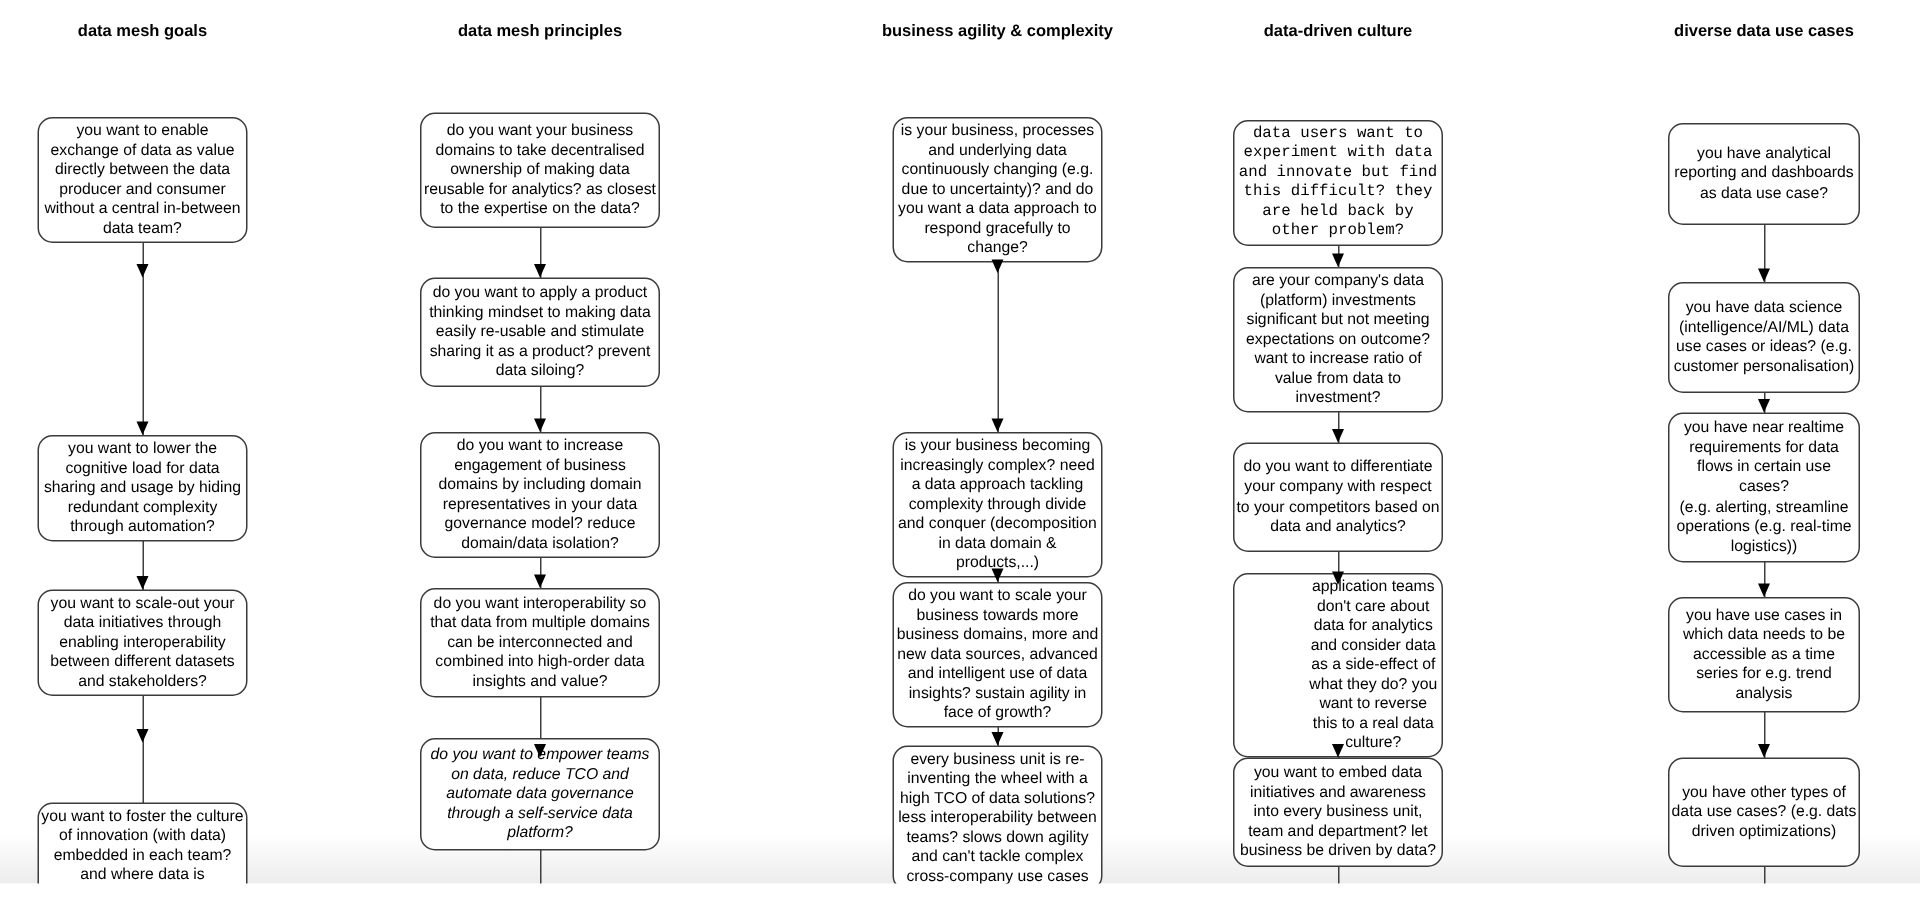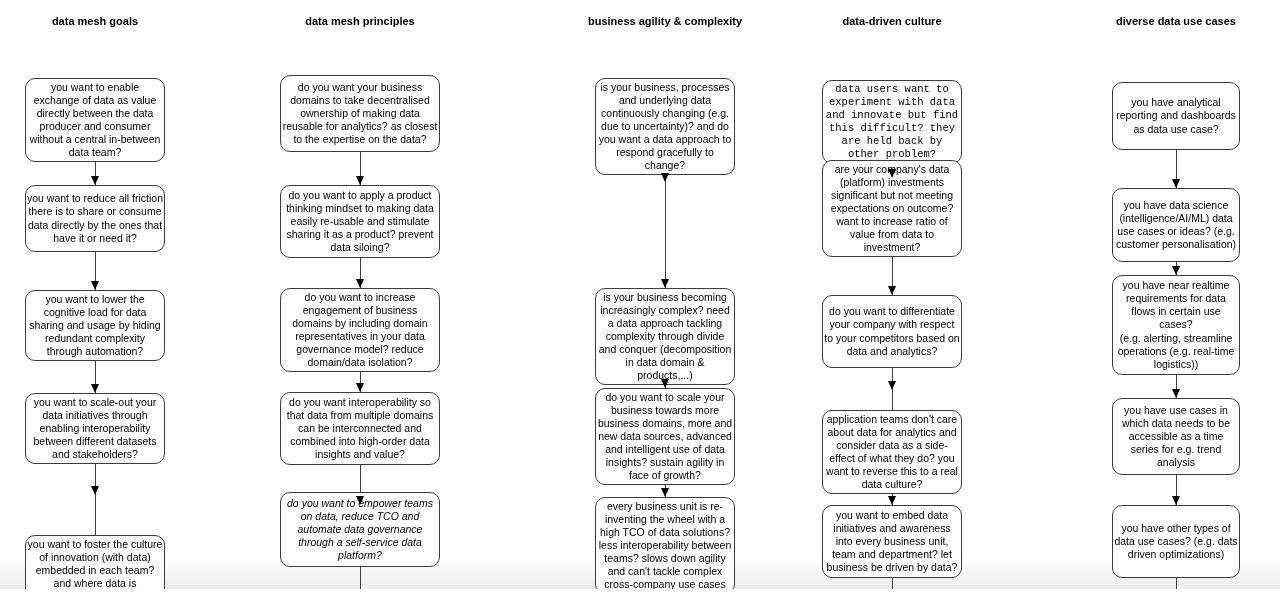--- a/index.html
+++ b/index.html
@@ -41,21 +41,20 @@
 <body>
 
 <div class="fade"></div>
 <div class="bottom-strip"></div>
 
 <div class="col" style="left:25px;width:140px;">
   <div class="col-title">data mesh goals</div>
   <div class="vline" style="top:100px;height:498px;"></div>
   <div class="node" style="top:78px;min-height:74px;">you want to enable exchange of data as value directly between the data producer and consumer without a central in-between data team?</div>
   <div class="arrow" style="top:176px;"></div>
-  <div class="node" style="top:185px;min-height:67px;">you want to reduce all friction there is to share or consume data directly by the ones that have it or need it?</div>
   <div class="arrow" style="top:281px;"></div>
   <div class="node" style="top:290px;min-height:70px;">you want to lower the cognitive load for data sharing and usage by hiding redundant complexity through automation?</div>
   <div class="arrow" style="top:384px;"></div>
   <div class="node" style="top:393px;min-height:70px;">you want to scale-out your data initiatives through enabling interoperability between different datasets and stakeholders?</div>
   <div class="arrow" style="top:486px;"></div>
   <div class="node" style="top:495px;min-height:95px;margin-top:40px;">you want to foster the culture of innovation (with data) embedded in each team? and where data is democratised so not only data specialist can leverage it?</div>
 </div>
 
 <div class="col" style="left:280px;width:160px;">
   <div class="col-title">data mesh principles</div>
@@ -82,25 +81,25 @@
   <div class="node" style="top:388px;min-height:90px;text-align:center;">do you want to scale your business towards more business domains, more and new data sources, advanced and intelligent use of data insights? sustain agility in face of growth?</div>
   <div class="arrow" style="top:488px;"></div>
   <div class="node" style="top:497px;min-height:86px;">every business unit is re-inventing the wheel with a high TCO of data solutions? less interoperability between teams? slows down agility and can't tackle complex cross-company use cases</div>
 </div>
 
 <div class="col" style="left:822px;width:140px;">
   <div class="col-title">data-driven culture</div>
   <div class="vline" style="top:100px;height:498px;"></div>
   <div class="node" style="top:80px;min-height:70px;font-family:Liberation Mono, monospace;">data users want to experiment with data and innovate but find this difficult? they are held back by other problem?</div>
   <div class="arrow" style="top:169px;"></div>
-  <div class="node" style="top:160px;min-height:90px;">are your company's data (platform) investments significant but not meeting expectations on outcome? want to increase ratio of value from data to investment?</div>
+  <div class="node" style="top:178px;min-height:90px;">are your company's data (platform) investments significant but not meeting expectations on outcome? want to increase ratio of value from data to investment?</div>
   <div class="arrow" style="top:286px;"></div>
   <div class="node" style="top:295px;min-height:73px;">do you want to differentiate your company with respect to your competitors based on data and analytics?</div>
   <div class="arrow" style="top:381px;"></div>
-  <div class="node" style="top:410px;min-height:75px;">application teams don't care about data for analytics and consider data as a side-effect of what they do? you want to reverse this to a real data culture?</div>
+  <div class="node" style="top:382px;min-height:75px;padding-left:48px;">application teams don't care about data for analytics and consider data as a side-effect of what they do? you want to reverse this to a real data culture?</div>
   <div class="arrow" style="top:496px;"></div>
   <div class="node" style="top:505px;min-height:73px;">you want to embed data initiatives and awareness into every business unit, team and department? let business be driven by data?</div>
 </div>
 
 <div class="col" style="left:1112px;width:128px;">
   <div class="col-title">diverse data use cases</div>
   <div class="vline" style="top:100px;height:498px;"></div>
   <div class="node" style="top:82px;min-height:68px;">you have analytical reporting and dashboards as data use case?</div>
   <div class="arrow" style="top:179px;"></div>
   <div class="node" style="top:188px;min-height:74px;">you have data science (intelligence/AI/ML) data use cases or ideas? (e.g. customer personalisation)</div>

